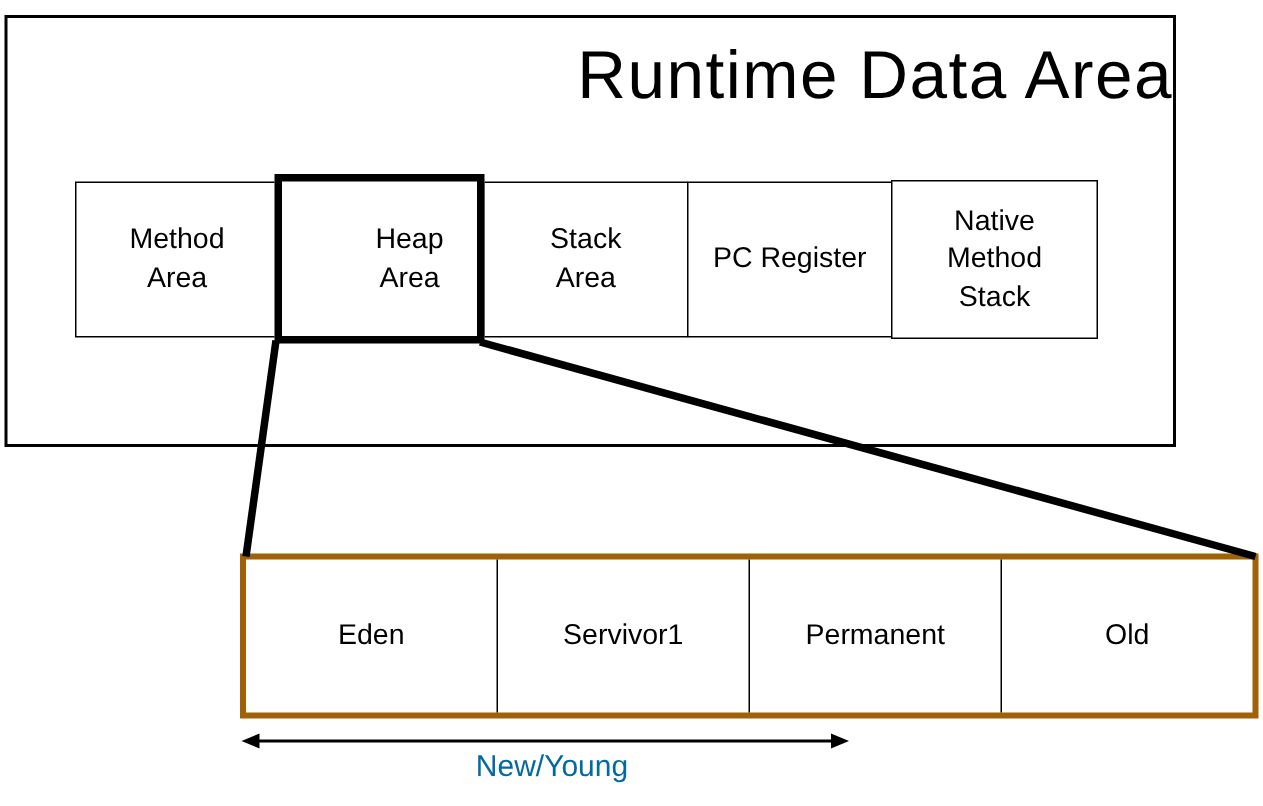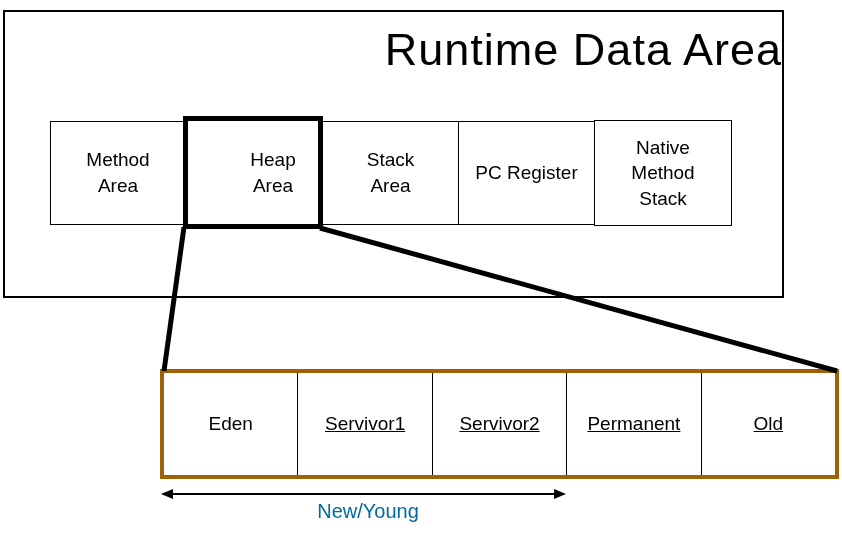--- a/index.html
+++ b/index.html
@@ -84,21 +84,20 @@
     flex: 1 1 0;
     display: flex;
     align-items: center;
     justify-content: center;
     text-align: center;
     font-size: 19px;
     color: #000000;
   }
   .heap-cell + .heap-cell {
     border-left: 1.5px solid #000000;
-    text-decoration: underline;
   }
   .new-young {
     position: absolute;
     left: 288px;
     top: 500px;
     width: 160px;
     text-align: center;
     font-size: 20px;
     color: #0369a1;
   }
@@ -128,20 +127,19 @@
     <g>
       <line x1="170" y1="494" x2="558" y2="494" stroke="#000000" stroke-width="2"></line>
       <polygon points="161,494 173,489 173,499" fill="#000000"></polygon>
       <polygon points="566,494 554,489 554,499" fill="#000000"></polygon>
     </g>
   </svg>
 
   <div class="heap-row">
     <div class="heap-cell">Eden</div>
     <div class="heap-cell">Servivor1</div>
-    <div class="heap-cell">Servivor2</div>
     <div class="heap-cell">Permanent</div>
     <div class="heap-cell">Old</div>
   </div>
 
   <div class="new-young">New/Young</div>
 
 </div>
 
 </body></html>

